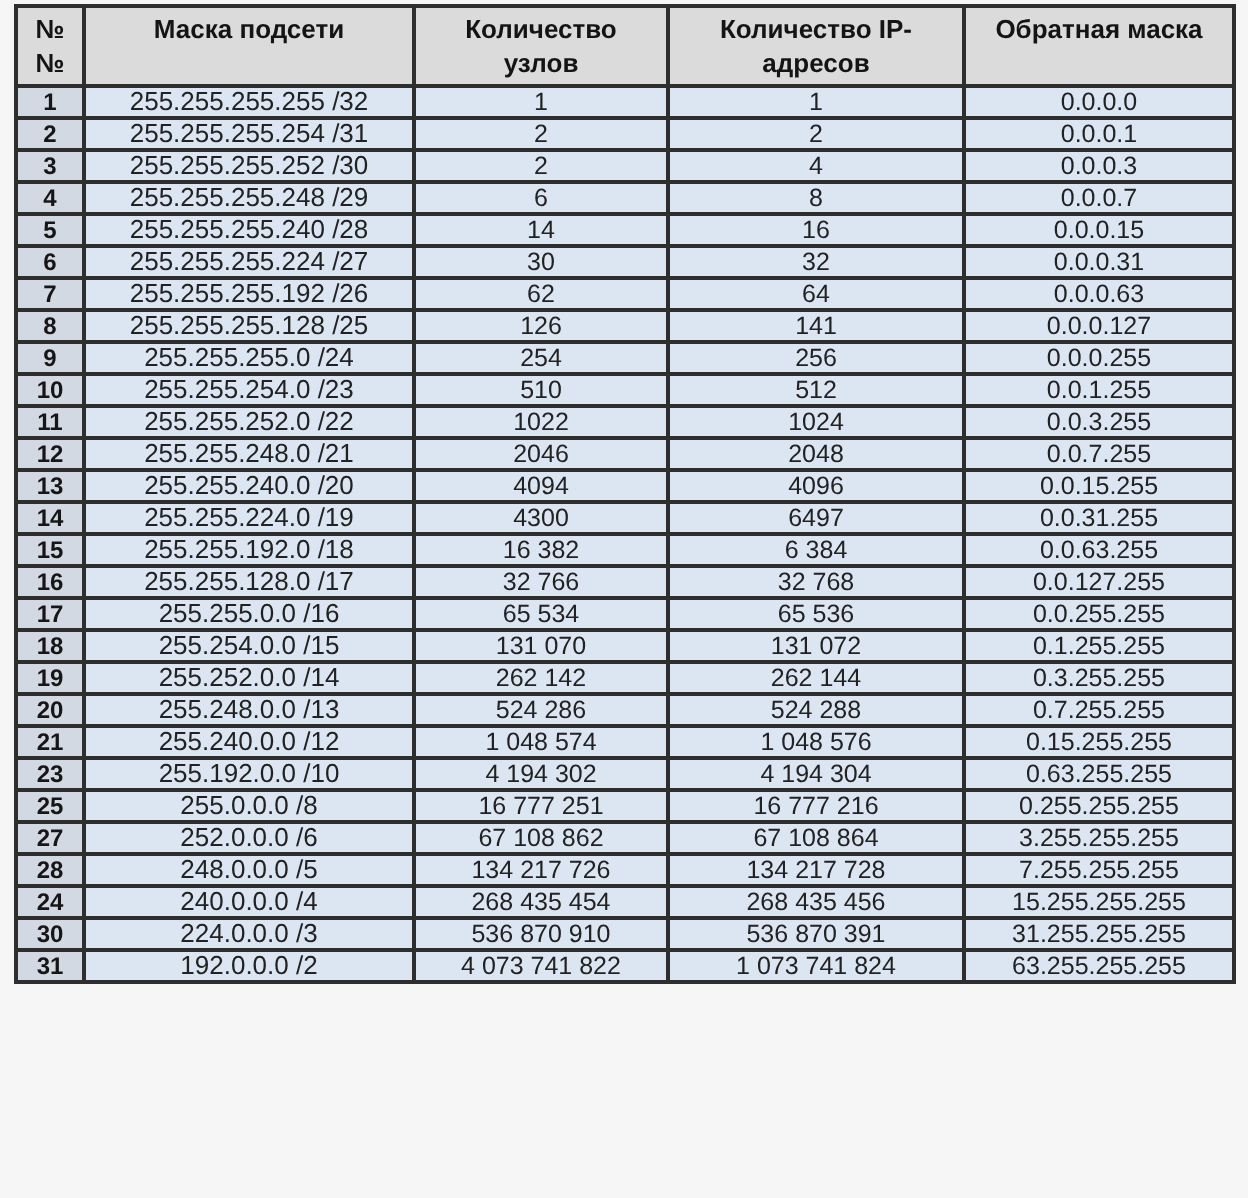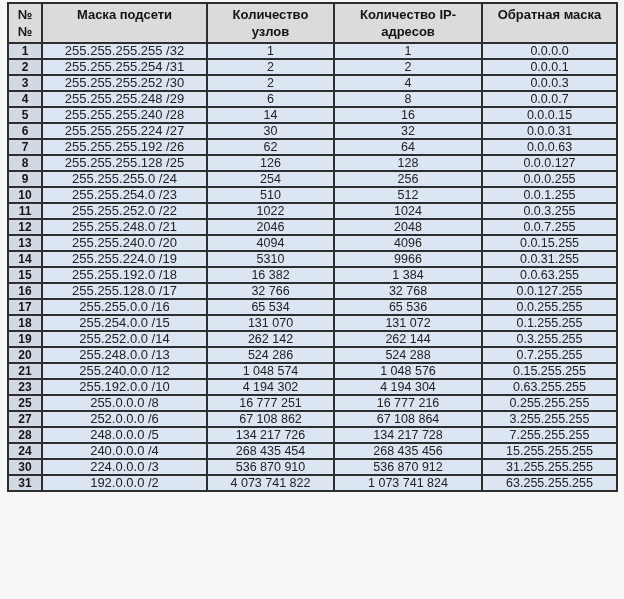--- a/index.html
+++ b/index.html
@@ -137,21 +137,21 @@
     <td class="num-cell">7</td>
     <td class="mask-cell">255.255.255.192 /26</td>
     <td>62</td>
     <td>64</td>
     <td>0.0.0.63</td>
   </tr>
         <tr>
     <td class="num-cell">8</td>
     <td class="mask-cell">255.255.255.128 /25</td>
     <td>126</td>
-    <td>128</td>
+    <td>141</td>
     <td>0.0.0.127</td>
   </tr>
         <tr>
     <td class="num-cell">9</td>
     <td class="mask-cell">255.255.255.0 /24</td>
     <td>254</td>
     <td>256</td>
     <td>0.0.0.255</td>
   </tr>
         <tr>
@@ -178,29 +178,29 @@
         <tr>
     <td class="num-cell">13</td>
     <td class="mask-cell">255.255.240.0 /20</td>
     <td>4094</td>
     <td>4096</td>
     <td>0.0.15.255</td>
   </tr>
         <tr>
     <td class="num-cell">14</td>
     <td class="mask-cell">255.255.224.0 /19</td>
-    <td>5310</td>
-    <td>9966</td>
+    <td>4300</td>
+    <td>6497</td>
     <td>0.0.31.255</td>
   </tr>
         <tr>
     <td class="num-cell">15</td>
     <td class="mask-cell">255.255.192.0 /18</td>
     <td>16 382</td>
-    <td>1 384</td>
+    <td>6 384</td>
     <td>0.0.63.255</td>
   </tr>
         <tr>
     <td class="num-cell">16</td>
     <td class="mask-cell">255.255.128.0 /17</td>
     <td>32 766</td>
     <td>32 768</td>
     <td>0.0.127.255</td>
   </tr>
         <tr>
@@ -270,21 +270,21 @@
     <td class="num-cell">24</td>
     <td class="mask-cell">240.0.0.0 /4</td>
     <td>268 435 454</td>
     <td>268 435 456</td>
     <td>15.255.255.255</td>
   </tr>
         <tr>
     <td class="num-cell">30</td>
     <td class="mask-cell">224.0.0.0 /3</td>
     <td>536 870 910</td>
-    <td>536 870 912</td>
+    <td>536 870 391</td>
     <td>31.255.255.255</td>
   </tr>
         <tr>
     <td class="num-cell">31</td>
     <td class="mask-cell">192.0.0.0 /2</td>
     <td>4 073 741 822</td>
     <td>1 073 741 824</td>
     <td>63.255.255.255</td>
   </tr>
       </tbody>

